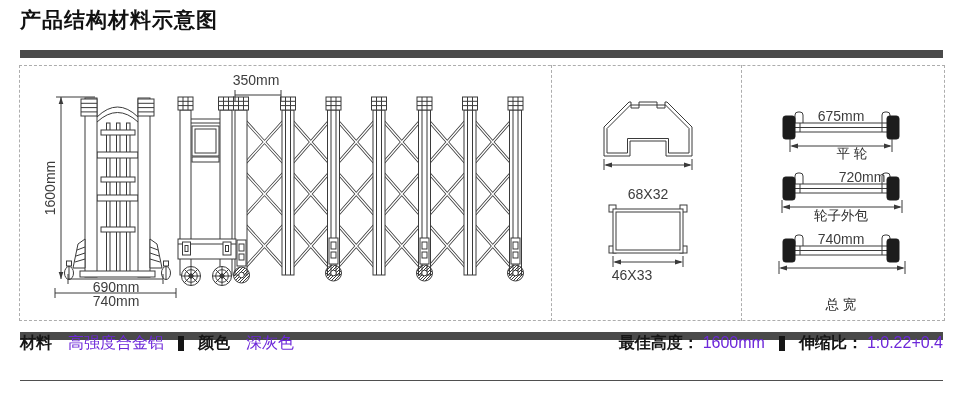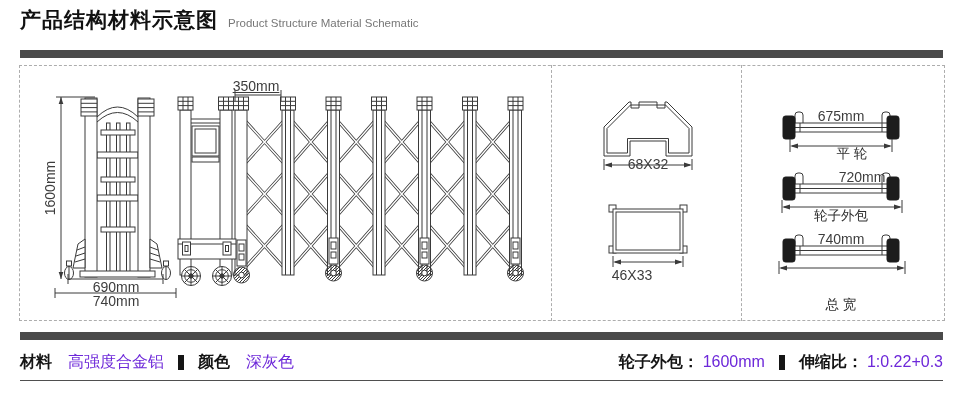--- a/index.html
+++ b/index.html
@@ -19,35 +19,34 @@
   .divider-v{position:absolute;top:65px;height:256px;width:0;border-left:1px dashed #adadad;}
   .div1{left:551px;} .div2{left:741px;}
   
   .draw{position:absolute;left:0;top:0;}
   
   .dlabel{position:absolute;transform:translate(-50%,-50%);font-size:14px;color:#3d3d3d;
           white-space:nowrap;line-height:1;}
   .dlabel.zh{font-size:13.5px;color:#2e2e2e;}
   .dlabel.rot{transform:translate(-50%,-50%) rotate(-90deg);}
   
-  .specs{position:absolute;left:20px;top:348px;width:923px;display:flex;
+  .specs{position:absolute;left:20px;top:329px;width:923px;display:flex;
          justify-content:space-between;align-items:center;font-size:16px;line-height:28px;}
   .specs .grp{display:flex;align-items:center;}
   .lbl{font-weight:bold;color:#151515;}
   .val{color:#6d28d9;margin-left:16px;}
   .sep{display:inline-block;width:6px;height:15px;background:#151515;margin:0 14px;}
 </style>
 </head>
 <body>
 
 <div class="page">
 
   <div class="header">
     <span class="title-zh">产品结构材料示意图</span>
-    <span class="title-en">Product Structure Material Schematic</span>
   </div>
   <div class="bar bar1"></div>
 
   <div class="content-box"></div>
   <div class="divider-v div1"></div>
   <div class="divider-v div2"></div>
 
   <svg class="draw" width="971" height="411" viewBox="0 0 971 411" fill="none" stroke="#3a3a3a" stroke-width="1">
     <defs>
       <pattern id="knurl" width="3" height="3" patternUnits="userSpaceOnUse">
@@ -258,42 +257,42 @@
         <line x1="905" y1="261" x2="905" y2="274"></line>
       <line x1="781" y1="268" x2="903" y2="268"></line>
       <polygon points="779,268 787,265.4 787,270.6" fill="#3a3a3a" stroke="none"></polygon>
       <polygon points="905,268 897,265.4 897,270.6" fill="#3a3a3a" stroke="none"></polygon>
     </g>
   </svg>
 
   <span class="dlabel rot" style="left:50px;top:188px;">1600mm</span>
   <span class="dlabel" style="left:116px;top:287px;">690mm</span>
   <span class="dlabel" style="left:116px;top:301px;">740mm</span>
-  <span class="dlabel" style="left:256px;top:86px;text-decoration:underline;">350mm</span>
-  <span class="dlabel" style="left:648px;top:164px;">68X32</span>
+  <span class="dlabel" style="left:256px;top:80px;">350mm</span>
+  <span class="dlabel" style="left:648px;top:194px;">68X32</span>
   <span class="dlabel" style="left:632px;top:275px;">46X33</span>
   <span class="dlabel" style="left:841px;top:116px;">675mm</span>
   <span class="dlabel zh" style="left:852px;top:154px;">平 轮</span>
   <span class="dlabel" style="left:862px;top:177px;">720mm</span>
   <span class="dlabel zh" style="left:841px;top:216px;">轮子外包</span>
   <span class="dlabel" style="left:841px;top:239px;">740mm</span>
   <span class="dlabel zh" style="left:841px;top:277px;margin-top:28px;">总 宽</span>
 
   <div class="bar bar2"></div>
   <div class="specs">
     <div class="grp">
       <span class="lbl">材料</span>
       <span class="val">高强度合金铝</span>
       <span class="sep"></span>
       <span class="lbl">颜色</span>
       <span class="val">深灰色</span>
     </div>
     <div class="grp">
-      <span class="lbl">轮子外包：</span>
+      <span class="lbl">最佳高度：</span>
       <span class="val" style="margin-left:4px;">1600mm</span>
       <span class="sep"></span>
       <span class="lbl">伸缩比：</span>
-      <span class="val" style="margin-left:4px;">1:0.22+0.3</span>
+      <span class="val" style="margin-left:4px;">1:0.22+0.4</span>
     </div>
   </div>
   <div class="rule"></div>
 
 </div>
 
 </body></html>

